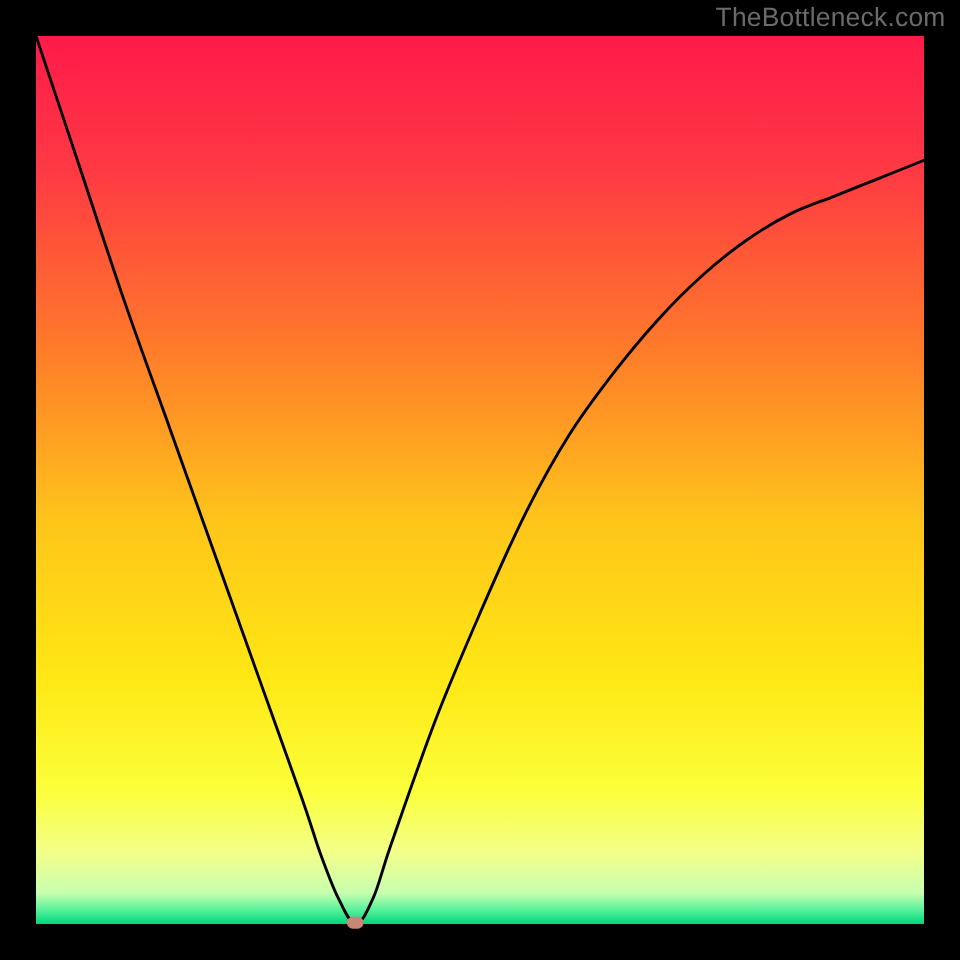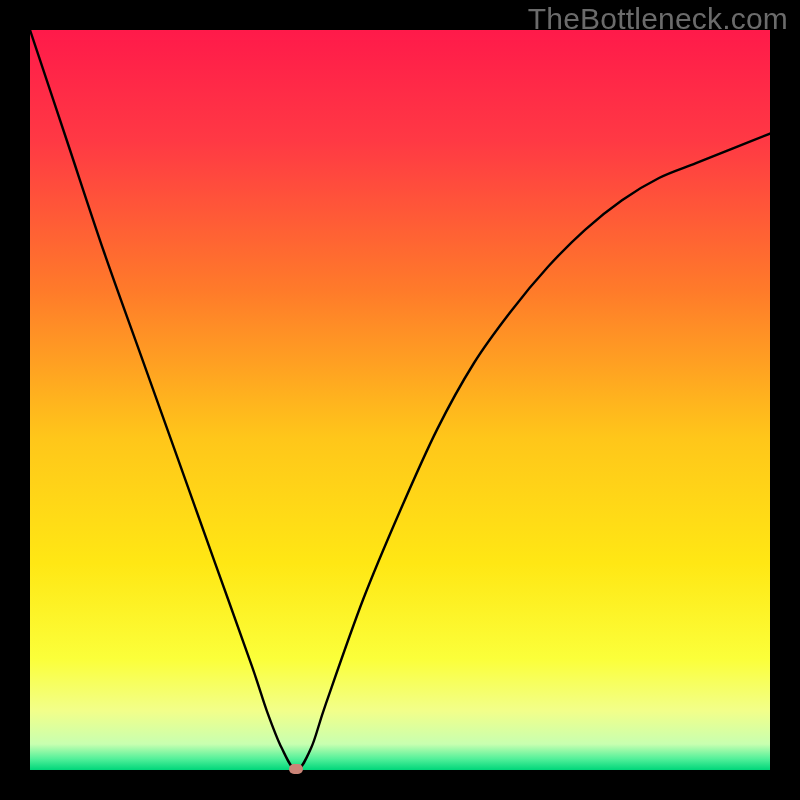--- a/index.html
+++ b/index.html
@@ -14,21 +14,21 @@
     position: relative;
     width: 800px;
     height: 800px;
     background: #000;
   }
   .watermark {
     position: absolute;
     top: 2px;
     right: 12px;
     font-family: Arial, Helvetica, sans-serif;
-    font-size: 30px;
+    font-size: 22px;
     font-weight: 500;
     color: #6b6b6b;
     letter-spacing: 0.2px;
     z-index: 10;
   }
   .plot-bg {
     position: absolute;
     left: 30px;
     top: 30px;
     width: 740px;

